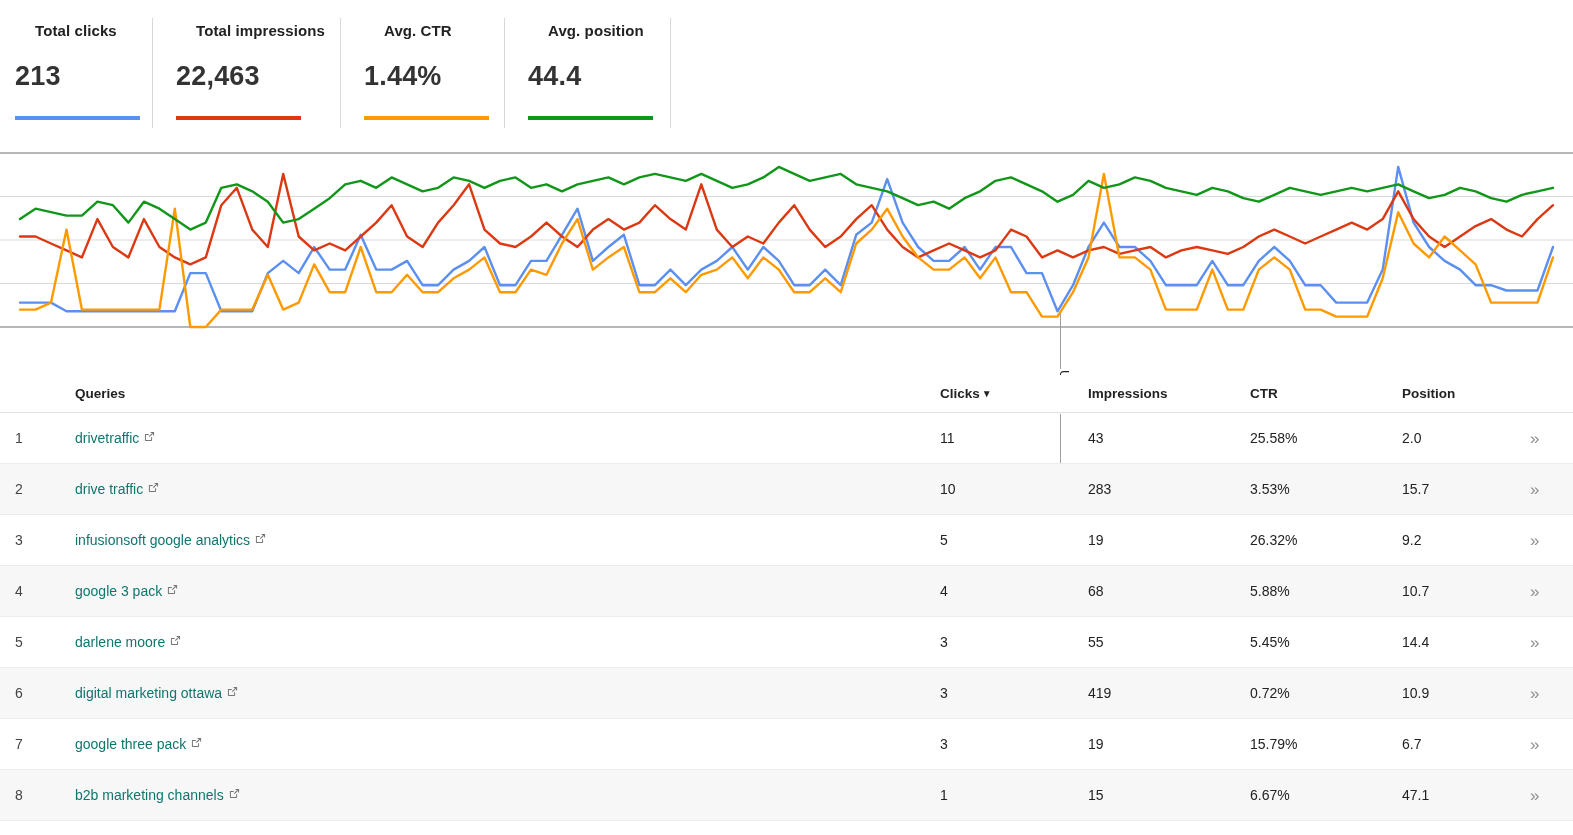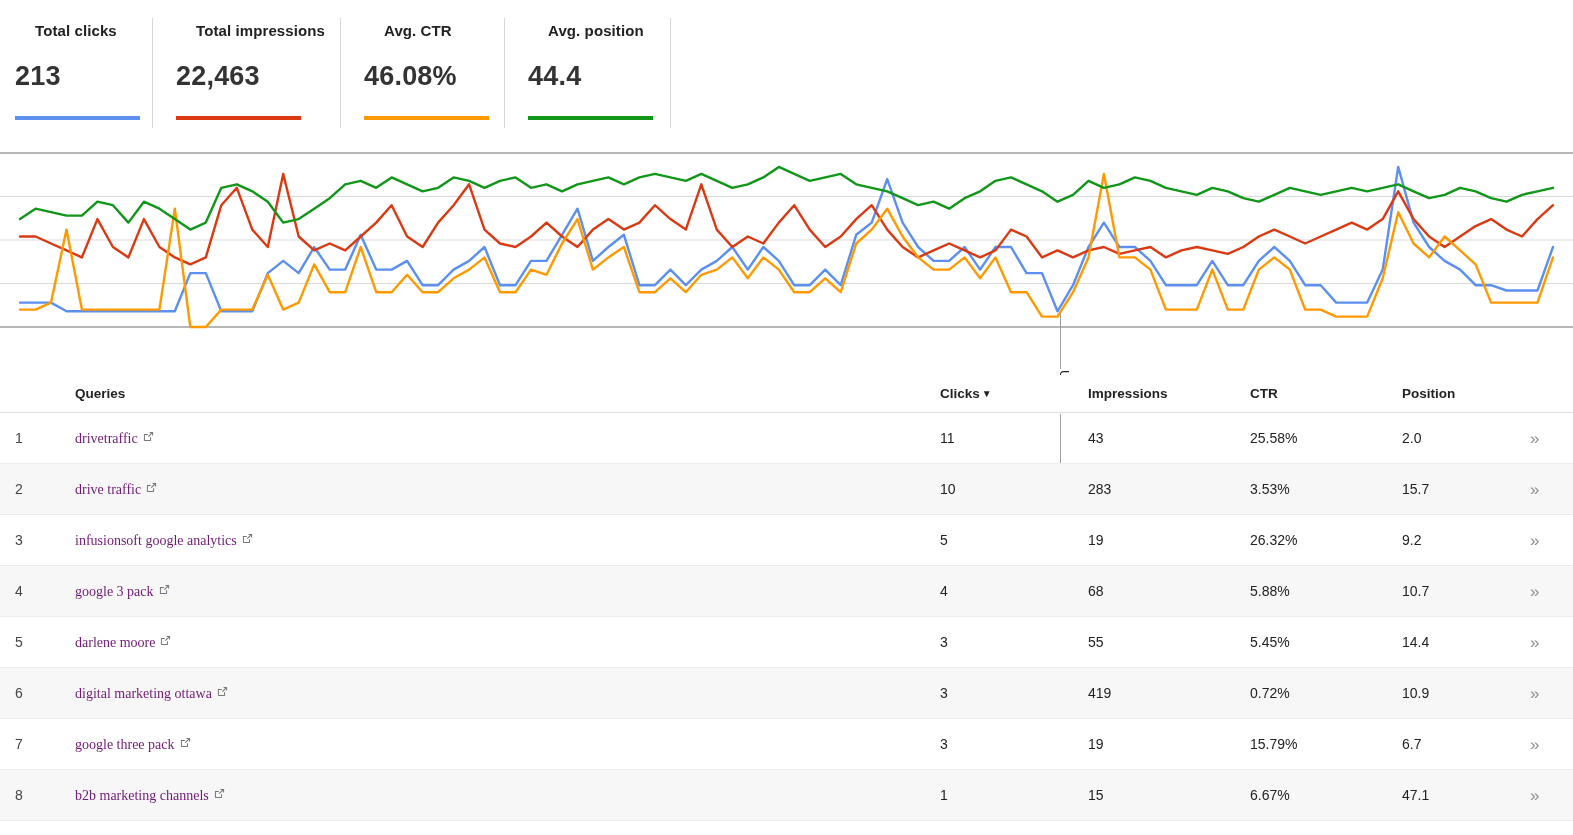--- a/index.html
+++ b/index.html
@@ -119,21 +119,21 @@
     background: #ffffff;
   }
   .c-rank   { width: 75px; padding-left: 15px; color: #444444; }
   .c-query  { width: 865px; }
   .c-clicks { width: 148px; }
   .c-impr   { width: 162px; }
   .c-ctr    { width: 152px; }
   .c-pos    { width: 110px; }
   .c-more   { flex: 1; text-align: left; padding-left: 18px; }
 
-  .query-text { color: #701a75; font-family: Liberation Serif, serif; }
+  .query-text { color: #0f766e; }
   .ext-icon {
     display: inline-block;
     margin-left: 5px;
     vertical-align: 1px;
     width: 11px; height: 11px;
   }
   .chev {
     color: #8e8e8e;
     font-size: 17px;
     letter-spacing: -2px;
@@ -154,21 +154,21 @@
       <div class="metric-value">213</div>
       <div class="metric-underline" style="background:#5b8ff0"></div>
     </div>
     <div class="metric-card" style="left: 176px;">
       <div class="metric-label">Total impressions</div>
       <div class="metric-value">22,463</div>
       <div class="metric-underline" style="background:#dc3912"></div>
     </div>
     <div class="metric-card" style="left: 364px;">
       <div class="metric-label">Avg. CTR</div>
-      <div class="metric-value">46.08%</div>
+      <div class="metric-value">1.44%</div>
       <div class="metric-underline" style="background:#ff9900"></div>
     </div>
     <div class="metric-card" style="left: 528px;">
       <div class="metric-label">Avg. position</div>
       <div class="metric-value">44.4</div>
       <div class="metric-underline" style="background:#109618"></div>
     </div>
     <div class="metric-divider" style="left: 152px;"></div>
     <div class="metric-divider" style="left: 340px;"></div>
     <div class="metric-divider" style="left: 504px;"></div>

